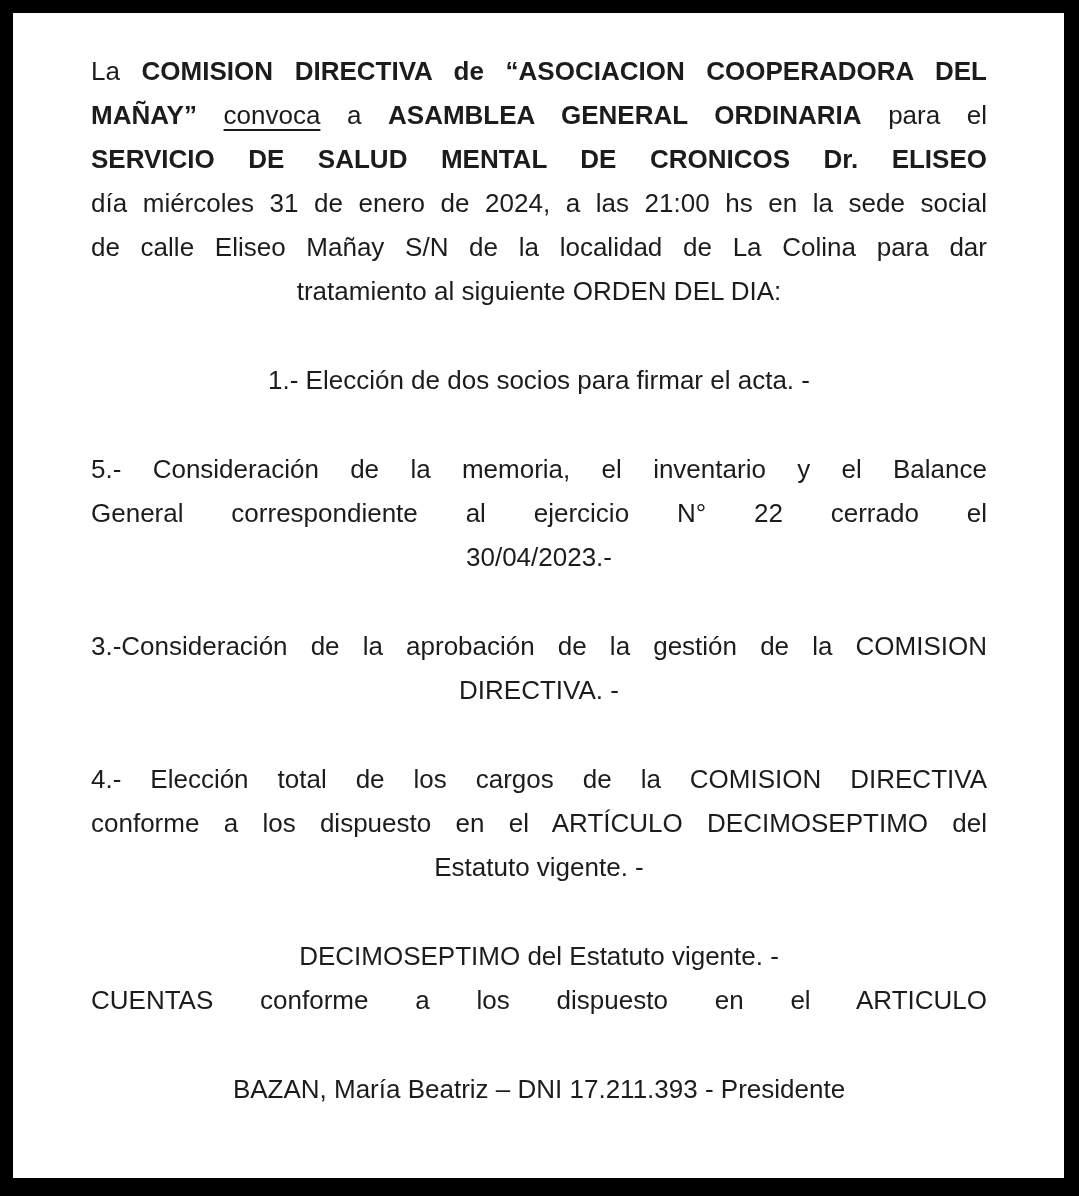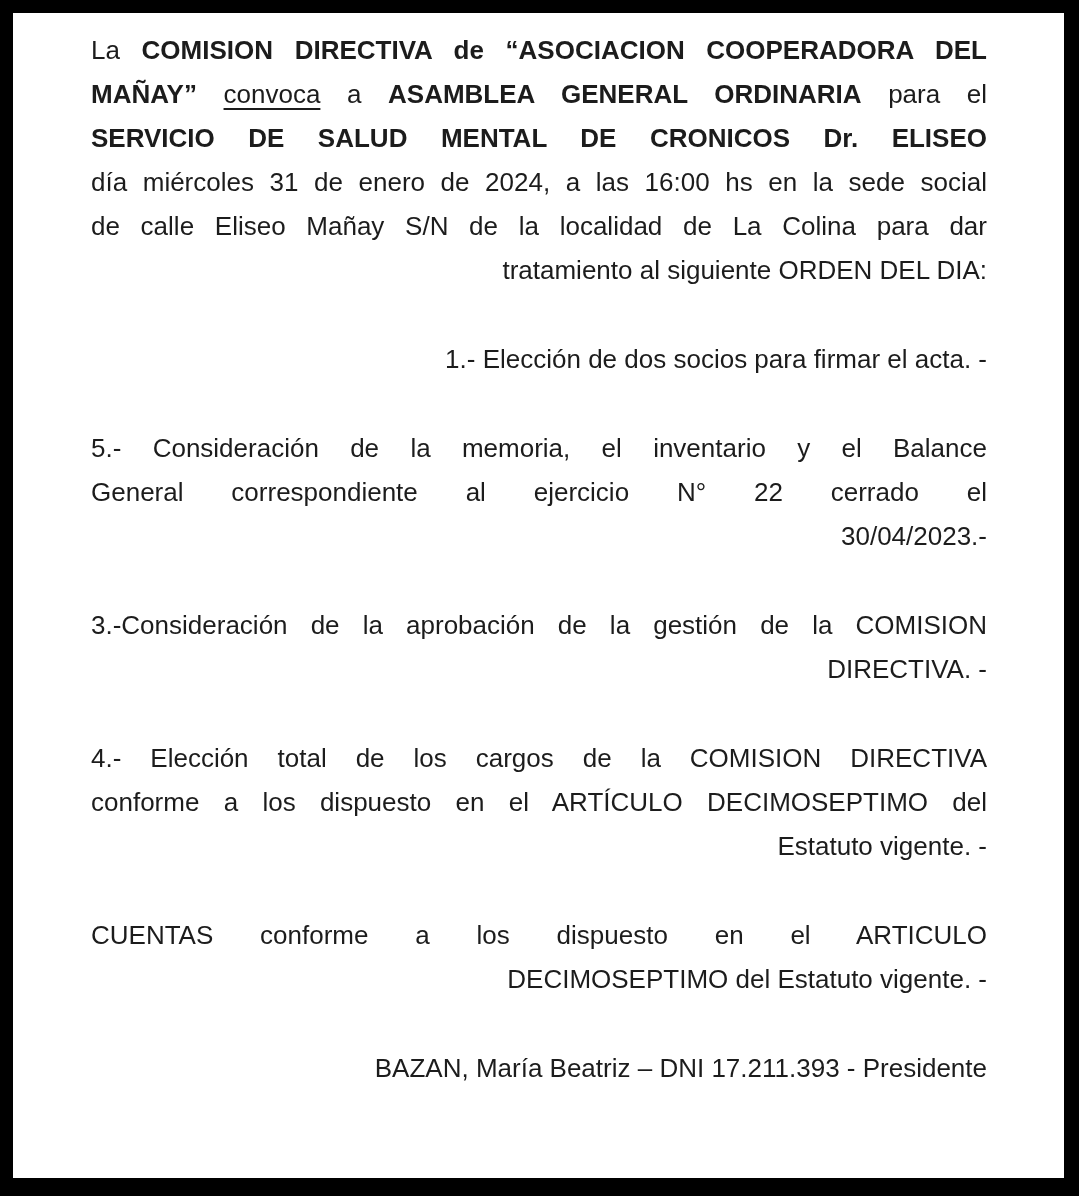--- a/index.html
+++ b/index.html
@@ -17,31 +17,31 @@
     position: absolute;
     top: 13px;
     left: 13px;
     right: 15px;
     bottom: 18px;
     background: #ffffff;
     overflow: hidden;
   }
 
   .content {
-    padding: 15px 77px 0 78px;
+    padding: 36px 77px 0 78px;
     color: #1c1c1c;
     font-size: 26px;
     line-height: 44px;
   }
 
   .para { margin-bottom: 45px; }
   .para:last-child { margin-bottom: 0; margin-top: 44px; }
 
   .line {
-    text-align: right;
+    text-align: center;
     white-space: normal;
   }
   .line.just {
     text-align: justify;
     text-align-last: justify;
   }
 
   .b { font-weight: 700; }
   .u {
     text-decoration: underline;
@@ -52,21 +52,21 @@
 </head>
 <body>
 
 <div class="screen">
   <div class="page">
     <div class="content" id="doc" style="color: rgb(28, 28, 28);">
         <div class="para">
           <div class="line just"><span>La </span><span class="b">COMISION DIRECTIVA de “ASOCIACION COOPERADORA DEL</span></div>
           <div class="line just"><span class="b">MAÑAY”</span><span> </span><span class="u">convoca</span><span> a </span><span class="b">ASAMBLEA GENERAL ORDINARIA</span><span> para el</span></div>
           <div class="line just"><span class="b">SERVICIO DE SALUD MENTAL DE CRONICOS Dr. ELISEO</span></div>
-          <div class="line just"><span>día miércoles 31 de enero de 2024, a las 16:00 hs en la sede social</span></div>
+          <div class="line just"><span>día miércoles 31 de enero de 2024, a las 21:00 hs en la sede social</span></div>
           <div class="line just"><span>de calle Eliseo Mañay S/N de la localidad de La Colina para dar</span></div>
           <div class="line"><span>tratamiento al siguiente ORDEN DEL DIA:</span></div>
         </div>
         <div class="para">
           <div class="line"><span>1.- Elección de dos socios para firmar el acta. -</span></div>
         </div>
         <div class="para">
           <div class="line just"><span>5.- Consideración de la memoria, el inventario y el Balance</span></div>
           <div class="line just"><span>General correspondiente al ejercicio N° 22 cerrado el</span></div>
           <div class="line"><span>30/04/2023.-</span></div>
@@ -74,21 +74,21 @@
         <div class="para">
           <div class="line just"><span>3.-Consideración de la aprobación de la gestión de la COMISION</span></div>
           <div class="line"><span>DIRECTIVA. -</span></div>
         </div>
         <div class="para">
           <div class="line just"><span>4.- Elección total de los cargos de la COMISION DIRECTIVA</span></div>
           <div class="line just"><span>conforme a los dispuesto en el ARTÍCULO DECIMOSEPTIMO del</span></div>
           <div class="line"><span>Estatuto vigente. -</span></div>
         </div>
         <div class="para">
+          <div class="line"><span>DECIMOSEPTIMO del Estatuto vigente. -</span></div>
           <div class="line just"><span>CUENTAS conforme a los dispuesto en el ARTICULO</span></div>
-          <div class="line"><span>DECIMOSEPTIMO del Estatuto vigente. -</span></div>
         </div>
         <div class="para">
           <div class="line"><span>BAZAN, María Beatriz – DNI 17.211.393 - Presidente</span></div>
         </div>
       </div>
   </div>
 </div>
 
 </body></html>

